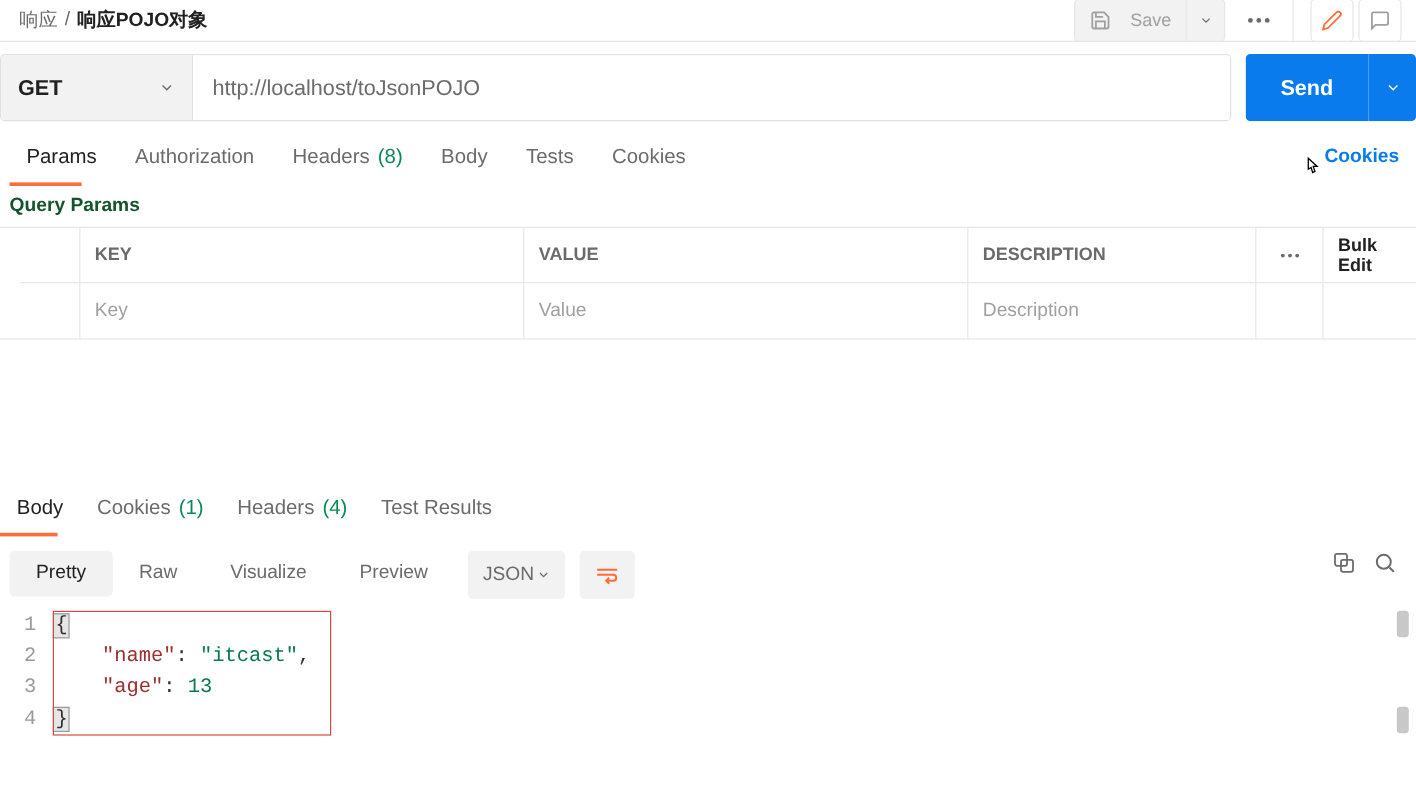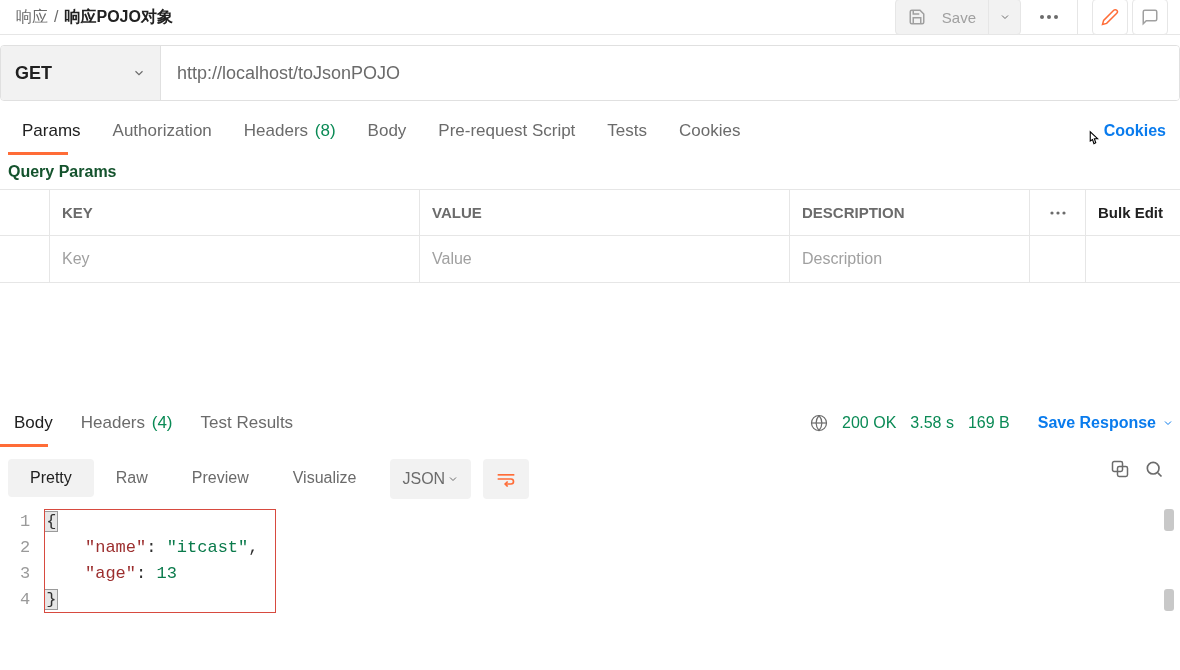--- a/index.html
+++ b/index.html
@@ -195,20 +195,21 @@
   .params-table {
     border-top: 1px solid #E6E6E6;
     border-bottom: 1px solid #E6E6E6;
     display: flex;
     flex-direction: column;
   }
   .params-head, .params-row {
     display: grid;
     grid-template-columns: 50px 370px 370px 240px 56px 1fr;
     height: 46px;
+    margin-left: 17px;
   }
   .params-head > div {
     border-right: 1px solid #E6E6E6;
     border-bottom: 1px solid #E6E6E6;
     display: flex;
     align-items: center;
     padding: 0 12px;
     font-size: 15px;
     font-weight: 600;
     color: #6B6B6B;
@@ -399,36 +400,45 @@
 <div class="url-row">
   <div class="url-wrap">
     <div class="method-dd">
       <span>GET</span>
       <svg width="14" height="14" viewBox="0 0 24 24" fill="none" stroke="#6B6B6B" stroke-width="2">
           <polyline points="6 9 12 15 18 9"></polyline>
         </svg>
     </div>
     <input class="url-input" value="http://localhost/toJsonPOJO" style="">
   </div>
+  <div class="send-group">
+    <div class="send-btn">
+      <span>Send</span>
+    </div>
+    <div class="send-caret">
+      <svg width="14" height="14" viewBox="0 0 24 24" fill="none" stroke="#fff" stroke-width="2">
+          <polyline points="6 9 12 15 18 9"></polyline>
+        </svg>
+    </div>
+  </div>
 </div>
 <div class="pointer-cursor">
   <svg width="22" height="22" viewBox="0 0 24 24" fill="#fff" stroke="#000" stroke-width="1.2">
     <path d="M9 2v10l2.5-1.5L13 15l2-1-1.5-4.5H17L9 2z"></path>
   </svg>
 </div>
 
 <div class="req-tabs-row">
   <div class="req-tab active"><span>Params</span></div>
   <div class="req-tab"><span>Authorization</span></div>
   <div class="req-tab">
     <span>Headers</span>
     <span class="badge-green">(8)</span>
   </div>
   <div class="req-tab"><span>Body</span></div>
-  <div class="req-tab"><span>Pre-request Script</span></div>
   <div class="req-tab"><span>Tests</span></div>
   <div class="req-tab"><span>Cookies</span></div>
   <div class="req-tabs-spacer"></div>
   <div class="cookies-link"><span>Cookies</span></div>
 </div>
 
 <div class="section-label">Query Params</div>
 
 <div class="params-table">
   <div class="params-head">
@@ -453,51 +463,37 @@
     <div></div>
     <div></div>
   </div>
 </div>
 
 <div class="gap-area"></div>
 
 <div class="resp-row">
   <div class="resp-tab active"><span>Body</span></div>
   <div class="resp-tab">
+    <span>Cookies</span>
+    <span class="badge-green">(1)</span>
+  </div>
+  <div class="resp-tab">
     <span>Headers</span>
     <span class="badge-green">(4)</span>
   </div>
   <div class="resp-tab"><span>Test Results</span></div>
   <div class="resp-spacer"></div>
-  <div class="status-block">
-    <span class="globe">
-      <svg width="18" height="18" viewBox="0 0 24 24" fill="none" stroke="#6B6B6B" stroke-width="1.6">
-          <circle cx="12" cy="12" r="10"></circle>
-          <line x1="2" y1="12" x2="22" y2="12"></line>
-          <path d="M12 2a15 15 0 0 1 0 20a15 15 0 0 1 0-20"></path>
-        </svg>
-    </span>
-    <span class="status-ok">200 OK</span>
-    <span class="time-size">3.58 s</span>
-    <span class="time-size">169 B</span>
-    <span class="save-response">
-      <span>Save Response</span>
-      <svg width="12" height="12" viewBox="0 0 24 24" fill="none" stroke="#097BED" stroke-width="2">
-          <polyline points="6 9 12 15 18 9"></polyline>
-        </svg>
-    </span>
-  </div>
 </div>
 
 <div class="view-row">
   <div class="view-tabs">
     <div class="view-tab active">Pretty</div>
     <div class="view-tab">Raw</div>
+    <div class="view-tab">Visualize</div>
     <div class="view-tab">Preview</div>
-    <div class="view-tab">Visualize</div>
   </div>
   <div class="format-dd">
     <span>JSON</span>
     <svg width="12" height="12" viewBox="0 0 24 24" fill="none" stroke="#6B6B6B" stroke-width="2">
         <polyline points="6 9 12 15 18 9"></polyline>
       </svg>
   </div>
   <div class="wrap-btn">
     <svg width="20" height="16" viewBox="0 0 24 16" fill="none" stroke="#FF6C37" stroke-width="2">
         <line x1="2" y1="3" x2="22" y2="3"></line>

